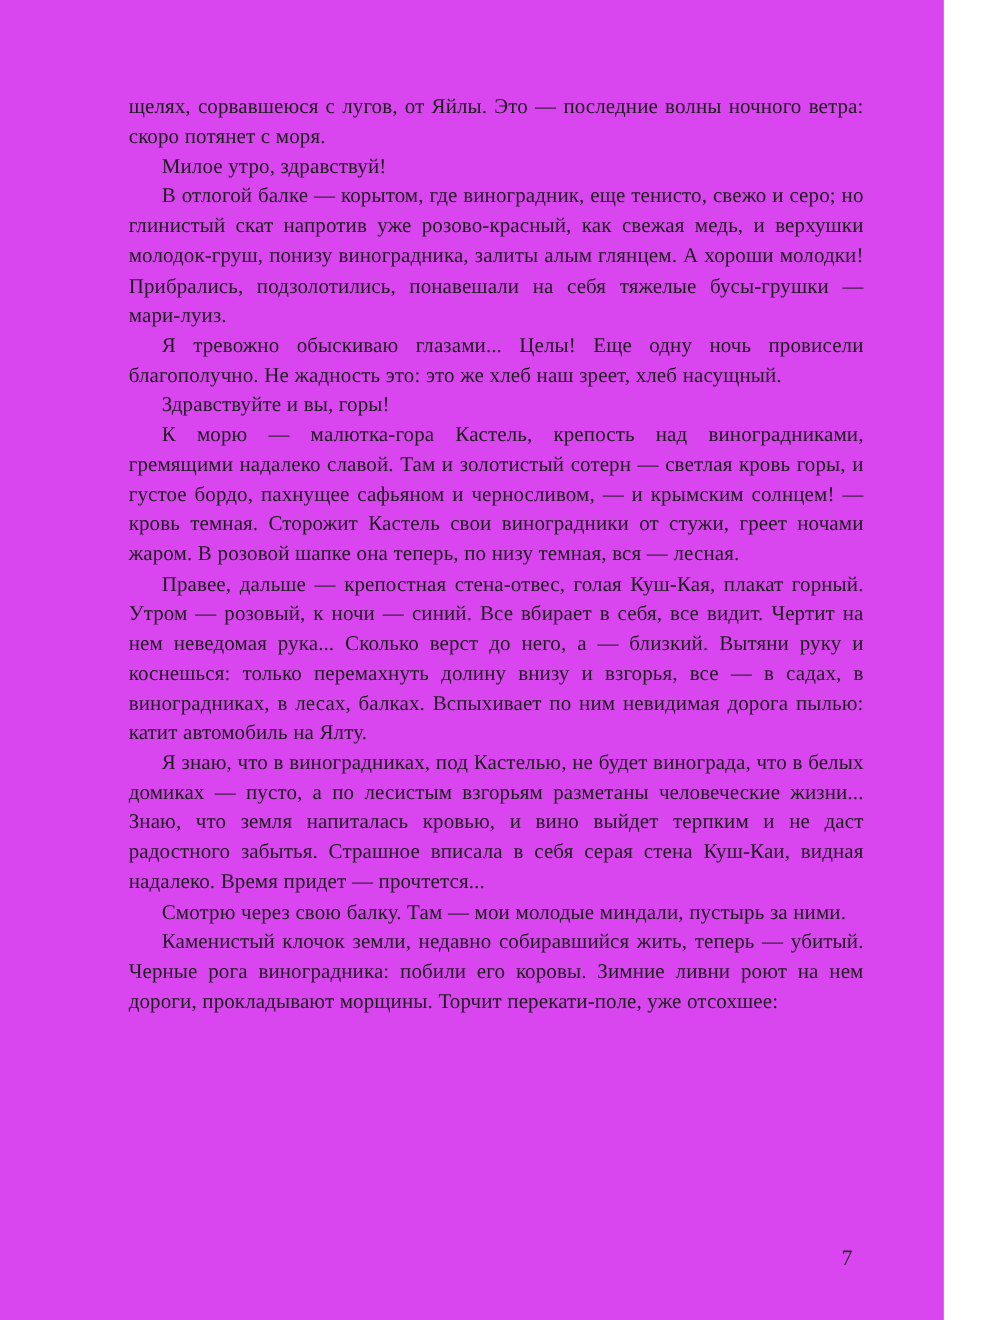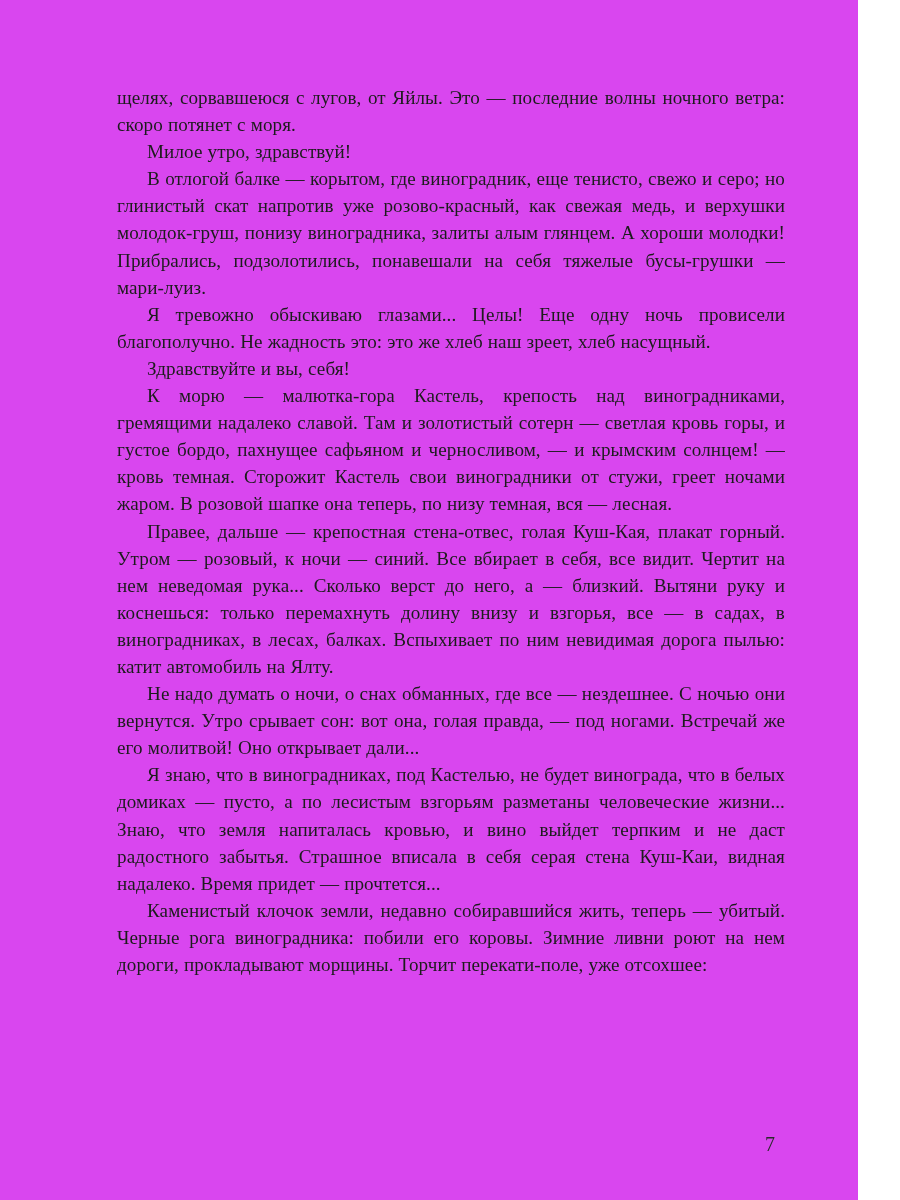--- a/index.html
+++ b/index.html
@@ -64,25 +64,25 @@
 </head>
 <body>
 
 <div class="page">
 
   <div class="text-block">
     <p class="para continuation">щелях, сорвавшеюся с лугов, от Яйлы. Это — последние волны ночного ветра: скоро потянет с моря.</p>
     <p class="para">Милое утро, здравствуй!</p>
     <p class="para">В отлогой балке — корытом, где виноградник, еще тенисто, свежо и серо; но глинистый скат напротив уже розово-красный, как свежая медь, и верхушки молодок-груш, понизу виноградника, залиты алым глянцем. А хороши молодки! Прибрались, подзолотились, понавешали на себя тяжелые бусы-грушки — мари-луиз.</p>
     <p class="para">Я тревожно обыскиваю глазами... Целы! Еще одну ночь провисели благополучно. Не жадность это: это же хлеб наш зреет, хлеб насущный.</p>
-    <p class="para">Здравствуйте и вы, себя!</p>
+    <p class="para">Здравствуйте и вы, горы!</p>
     <p class="para">К морю — малютка-гора Кастель, крепость над виноградниками, гремящими надалеко славой. Там и золотистый сотерн — светлая кровь горы, и густое бордо, пахнущее сафьяном и черносливом, — и крымским солнцем! — кровь темная. Сторожит Кастель свои виноградники от стужи, греет ночами жаром. В розовой шапке она теперь, по низу темная, вся — лесная.</p>
     <p class="para">Правее, дальше — крепостная стена-отвес, голая Куш-Кая, плакат горный. Утром — розовый, к ночи — синий. Все вбирает в себя, все видит. Чертит на нем неведомая рука... Сколько верст до него, а — близкий. Вытяни руку и коснешься: только перемахнуть долину внизу и взгорья, все — в садах, в виноградниках, в лесах, балках. Вспыхивает по ним невидимая дорога пылью: катит автомобиль на Ялту.</p>
-    <p class="para">Не надо думать о ночи, о снах обманных, где все — нездешнее. С ночью они вернутся. Утро срывает сон: вот она, голая правда, — под ногами. Встречай же его молитвой! Оно открывает дали...</p>
     <p class="para">Я знаю, что в виноградниках, под Кастелью, не будет винограда, что в белых домиках — пусто, а по лесистым взгорьям разметаны человеческие жизни... Знаю, что земля напиталась кровью, и вино выйдет терпким и не даст радостного забытья. Страшное вписала в себя серая стена Куш-Каи, видная надалеко. Время придет — прочтется...</p>
+    <p class="para">Смотрю через свою балку. Там — мои молодые миндали, пустырь за ними.</p>
     <p class="para">Каменистый клочок земли, недавно собиравшийся жить, теперь — убитый. Черные рога виноградника: побили его коровы. Зимние ливни роют на нем дороги, прокладывают морщины. Торчит перекати-поле, уже отсохшее:</p>
   </div>
 
   <div class="folio">
     <span class="num">7</span>
   </div>
 
 </div>
 
 </body></html>

